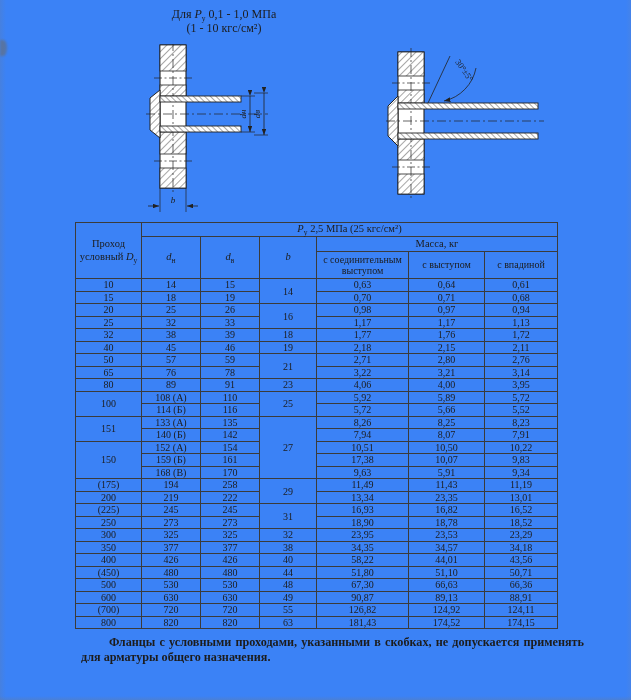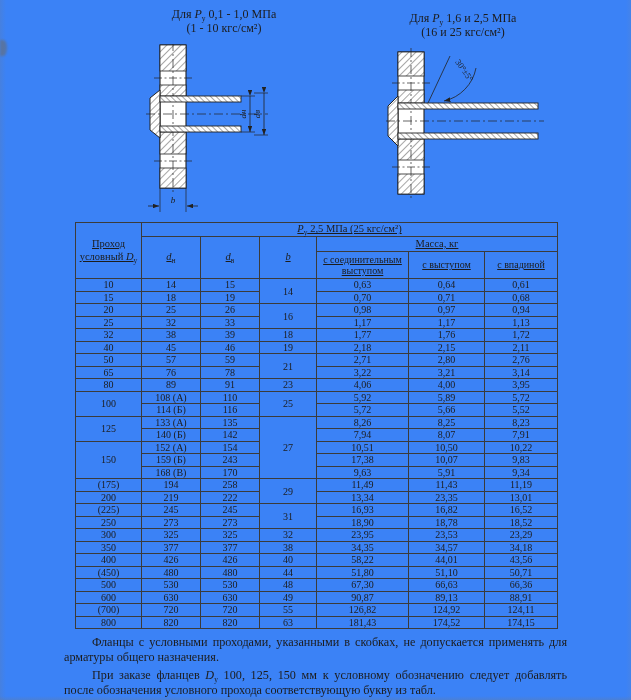--- a/index.html
+++ b/index.html
@@ -30,46 +30,42 @@
   .drawing .angle-label{font-style:normal;font-size:8.5px;}
 
   table.flange{
     position:absolute;left:75px;top:222px;border-collapse:collapse;table-layout:fixed;
     width:482px;font-size:10px;
   }
   table.flange th, table.flange td{
     border:1px solid #3b3b3b;text-align:center;vertical-align:middle;
     padding:0 2px;font-weight:normal;
   }
-  table.flange th{font-size:10.5px;line-height:1.15;text-decoration:underline;}
+  table.flange th{font-size:10.5px;line-height:1.15;}
   table.flange td{height:11.5px;line-height:11px;}
   tr.hr1 th{height:13px;}
   tr.hr2 th{height:14px;}
   tr.hr3 th{height:26px;font-size:10px;}
 
-  .footnotes{position:absolute;left:64px;top:635px;width:503px;font-size:12.2px;
-    line-height:15px;text-align:justify;}
+  .footnotes{position:absolute;left:81px;top:635px;width:503px;font-size:12.2px;
+    line-height:15px;text-align:justify;font-weight:bold;}
   .footnotes p{margin:0 0 3px 0;text-indent:28px;}
 </style>
 </head>
 <body>
 
 <div class="page">
   <div class="edge-left"></div>
   <div class="edge-right"></div>
   <div class="edge-bottom"></div>
   <div class="smudge"></div>
 
   <div class="title title-left">
     <span>Для </span><span class="sym">P</span><sub>у</sub><span> 0,1 - 1,0 МПа</span><br>
     <span>(1 - 10 кгс/см²)</span>
-  </div>
-  <div class="title title-right">
-    <span>Для </span><span class="sym">P</span><sub>у</sub><span> 1,6 и 2,5 МПа</span><br>
-    <span>(16 и 25 кгс/см²)</span>
   </div>
 
   <svg class="drawing drawing-left" width="128" height="176" viewBox="0 0 128 176">
     <defs>
       <pattern id="hA" width="5" height="5" patternUnits="userSpaceOnUse" patternTransform="rotate(45)">
         <rect width="5" height="5" fill="#ffffff"></rect>
           <line x1="0" y1="0" x2="0" y2="5" stroke="#3c3c3c" stroke-width="0.9"></line>
       </pattern>
       <pattern id="hB" width="4" height="4" patternUnits="userSpaceOnUse" patternTransform="rotate(-45)">
         <rect width="4" height="4" fill="#ffffff"></rect>
@@ -279,21 +275,21 @@
           <td>5,72</td>
         </tr>
         <tr>
           <td>114 (Б)</td>
           <td>116</td>
           <td>5,72</td>
           <td>5,66</td>
           <td>5,52</td>
         </tr>
         <tr>
-          <td rowspan="2">125</td>
+          <td rowspan="2">151</td>
           <td>133 (А)</td>
           <td>135</td>
           <td rowspan="5">27</td>
           <td>8,26</td>
           <td>8,25</td>
           <td>8,23</td>
         </tr>
         <tr>
           <td>140 (Б)</td>
           <td>142</td>
@@ -304,21 +300,21 @@
         <tr>
           <td rowspan="3">150</td>
           <td>152 (А)</td>
           <td>154</td>
           <td>10,51</td>
           <td>10,50</td>
           <td>10,22</td>
         </tr>
         <tr>
           <td>159 (Б)</td>
-          <td>243</td>
+          <td>161</td>
           <td>17,38</td>
           <td>10,07</td>
           <td>9,83</td>
         </tr>
         <tr>
           <td>168 (В)</td>
           <td>170</td>
           <td>9,63</td>
           <td>5,91</td>
           <td>9,34</td>
@@ -427,15 +423,14 @@
           <td>63</td>
           <td>181,43</td>
           <td>174,52</td>
           <td>174,15</td>
         </tr>
       </tbody>
   </table>
 
   <div class="footnotes">
     <p><span>Фланцы с условными проходами, указанными в скобках, не допускается применять для арматуры общего назначения.</span></p>
-    <p><span>При заказе фланцев </span><span class="sym">D</span><sub>у</sub><span> 100, 125, 150 мм к условному обозначению следует добавлять после обозначения условного прохода соответствующую букву из табл.</span></p>
   </div>
 </div>
 
 </body></html>

